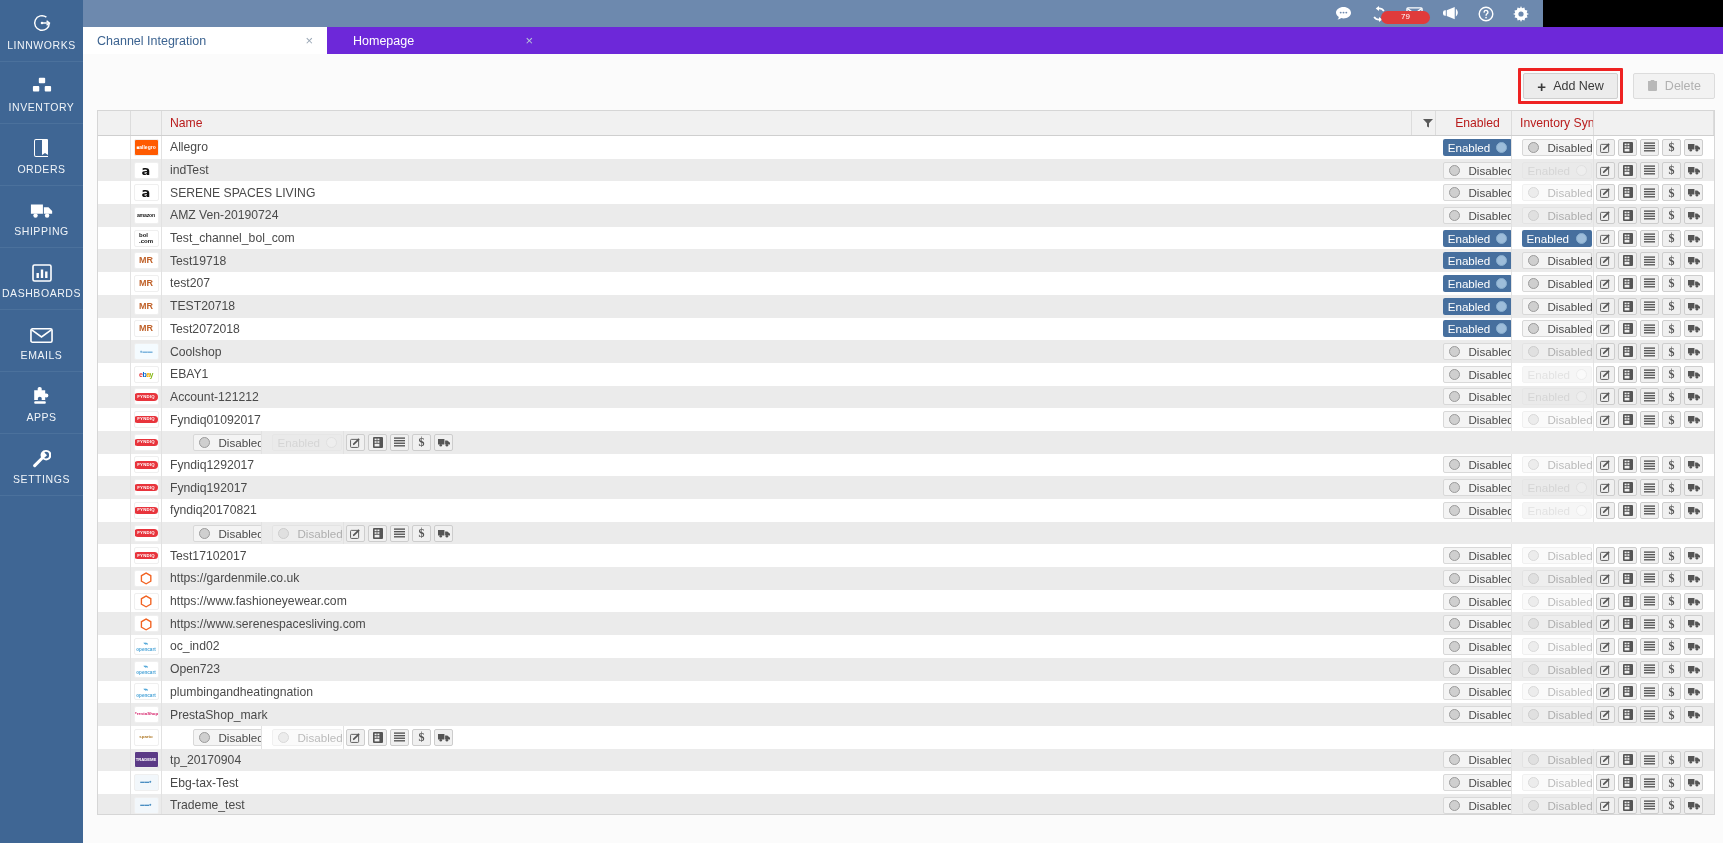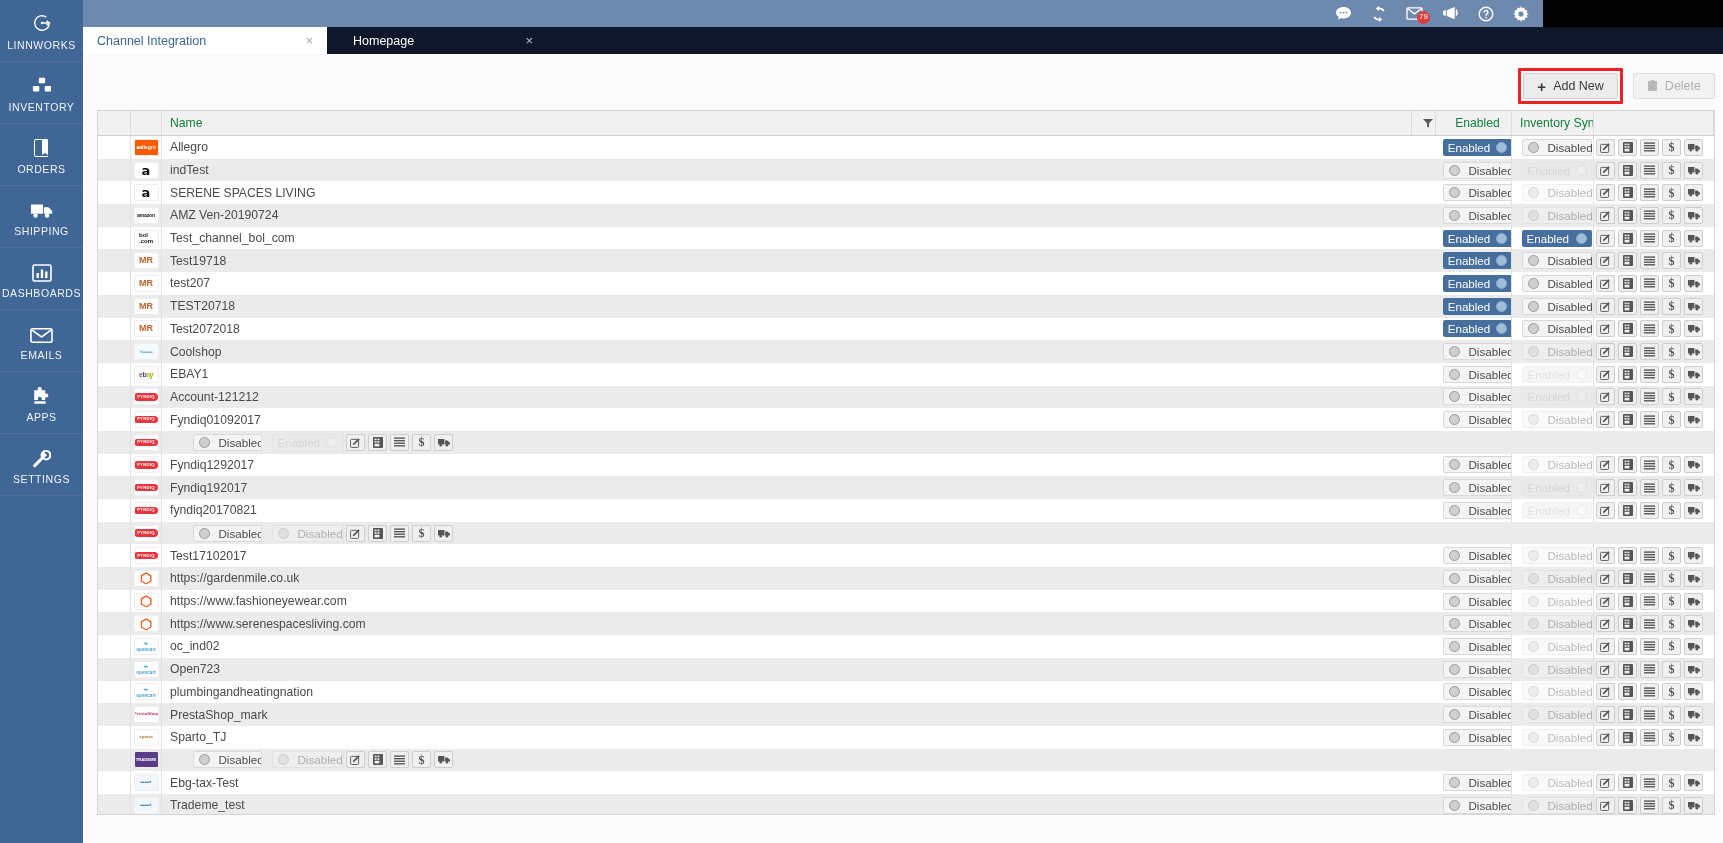--- a/index.html
+++ b/index.html
@@ -39,27 +39,27 @@
   #topicons {
     position:absolute; right:180px; top:0; height:27px;
     display:flex; align-items:center; gap:19px; padding-right:14px;
   }
   #topicons .ticon { position:relative; cursor:pointer; line-height:0; }
   #topicons svg { display:block; }
   .badge {
     position:absolute; right:-7px; bottom:-4px;
     background:#e03b3b; color:#fff; font-size:8px; line-height:11px;
     min-width:13px; height:13px; border-radius:7px; text-align:center;
-    padding:0 2px; font-family:"Liberation Sans",sans-serif;
+    padding:0 20px; font-family:"Liberation Sans",sans-serif;
   }
 
   
   #tabstrip {
     position:absolute; left:83px; top:27px; right:0; height:36px;
-    background:#0f172a;
+    background:#6d28d9;
   }
   .tab {
     position:absolute; top:0; height:27px;
     display:flex; align-items:center; cursor:pointer;
     padding-left:14px; padding-right:8px; font-size:12.5px;
   }
   .tab.active { background:#ffffff; color:#3d6491; }
   .tab.inactive { color:#ffffff;padding-left:26px; }
   .tab .tlabel { flex:0 0 auto; }
   .tab .tclose {
@@ -91,21 +91,21 @@
 
   
   #grid {
     position:absolute; left:14px; top:56px; right:8px; bottom:28px;
     background:#fff; border:1px solid #d6d6d6;
     display:flex; flex-direction:column;
   }
   .ghead {
     display:flex; height:25px; flex:0 0 25px;
     background:#f1f1f1; border-bottom:1px solid #cfcfcf;
-    font-size:12.2px; color:#15803d; align-items:stretch;
+    font-size:12.2px; color:#b91c1c; align-items:stretch;
   }
   .ghead .hc {
     display:flex; align-items:center; border-right:1px solid #dcdcdc;
     padding-left:8px; overflow:hidden; white-space:nowrap;
   }
   .c-chk   { width:33px; flex:0 0 33px; }
   .c-logo  { width:31px; flex:0 0 31px; }
   .c-name  { flex:1 1 auto; }
   .c-filt  { width:24px; flex:0 0 24px; justify-content:center; padding-left:0; }
   .c-en    { width:76px; flex:0 0 76px; justify-content:center; padding-left:0; }
@@ -1841,23 +1841,20 @@
                   <circle cx="10.4" cy="8.3" r="1.5"></circle>
                 </svg>
               </div>
             </div>
           </div>
           <div class="grow white">
             <div class="gc c-chk"></div>
             <div class="gc c-logo">
               <div class="logo lg-sparto">sparto</div>
             </div>
-            <div class="gc c-name">
-              <span>Sparto_TJ</span>
-            </div>
             <div class="gc c-filt"></div>
             <div class="gc c-en cell-en">
               <div class="tgl tgl-off">
                 <span class="knob"></span>
                 <span class="tlab">Disabled</span>
               </div>
             </div>
             <div class="gc c-inv cell-inv">
               <div class="tgl tgl-off dis">
                 <span class="knob"></span>
@@ -1896,20 +1893,23 @@
                   <circle cx="3.2" cy="8.3" r="1.5"></circle>
                   <circle cx="10.4" cy="8.3" r="1.5"></circle>
                 </svg>
               </div>
             </div>
           </div>
           <div class="grow alt">
             <div class="gc c-chk"></div>
             <div class="gc c-logo">
               <div class="logo lg-tp">TRADEME</div>
+            </div>
+            <div class="gc c-name">
+              <span>tp_20170904</span>
             </div>
             <div class="gc c-filt"></div>
             <div class="gc c-en cell-en">
               <div class="tgl tgl-off">
                 <span class="knob"></span>
                 <span class="tlab">Disabled</span>
               </div>
             </div>
             <div class="gc c-inv cell-inv">
               <div class="tgl tgl-off dis">

